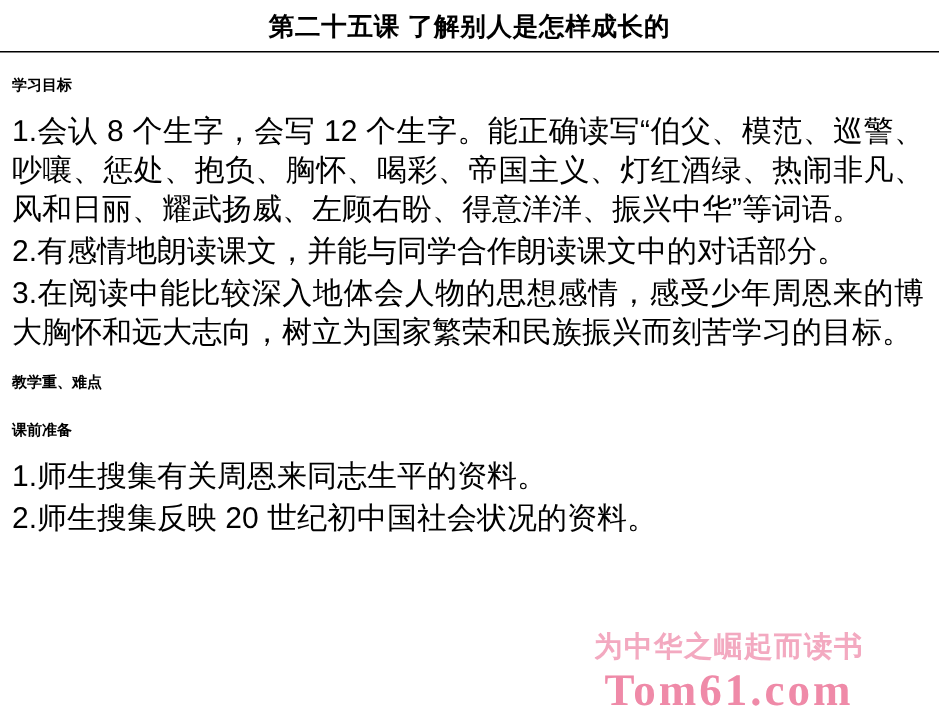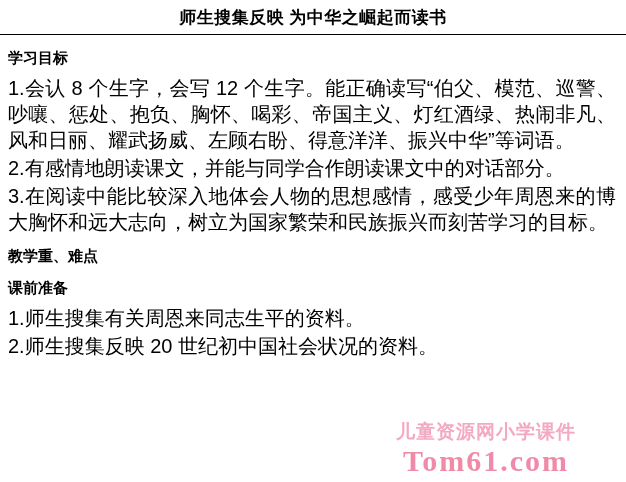--- a/index.html
+++ b/index.html
@@ -37,21 +37,21 @@
   .rule {
     border: none;
     border-top: 1px solid #000000;
     margin: 2px 0 0 0;
     width: 100%;
   }
   .body {
     padding: 6px 10px 0 8px;
   }
   .heading {
-    font-size: 15px;
+    font-size: 10px;
     font-weight: bold;
     color: #000000;
     margin: 10px 0 6px 0;
     line-height: 22px;
   }
   .heading:first-child {
     margin-top: 6px;
   }
   .para {
     font-size: 20px;
@@ -87,37 +87,37 @@
     font-family: Liberation Serif, serif;
     text-shadow: 1px 1px 0 #ffffff;
   }
 </style>
 </head>
 <body>
 
 <div class="page">
 
   <div class="title-row">
-    <div class="doc-title">师生搜集反映  为中华之崛起而读书</div>
+    <div class="doc-title">第二十五课  了解别人是怎样成长的</div>
   </div>
   <hr class="rule">
 
   <div class="body">
 
     <div class="heading">学习目标</div>
     <p class="para">1.会认 8 个生字，会写 12 个生字。能正确读写“伯父、模范、巡警、吵嚷、惩处、抱负、胸怀、喝彩、帝国主义、灯红酒绿、热闹非凡、风和日丽、耀武扬威、左顾右盼、得意洋洋、振兴中华”等词语。</p>
     <p class="para">2.有感情地朗读课文，并能与同学合作朗读课文中的对话部分。</p>
     <p class="para">3.在阅读中能比较深入地体会人物的思想感情，感受少年周恩来的博大胸怀和远大志向，树立为国家繁荣和民族振兴而刻苦学习的目标。</p>
 
     <div class="heading">教学重、难点</div>
 
     <div class="heading">课前准备</div>
     <p class="para">1.师生搜集有关周恩来同志生平的资料。</p>
     <p class="para">2.师生搜集反映 20 世纪初中国社会状况的资料。</p>
 
   </div>
 
   <div class="watermark">
-    <div class="wm-line1">儿童资源网小学课件</div>
+    <div class="wm-line1">为中华之崛起而读书</div>
     <div class="wm-line2">Tom61.com</div>
   </div>
 
 </div>
 
 </body></html>

